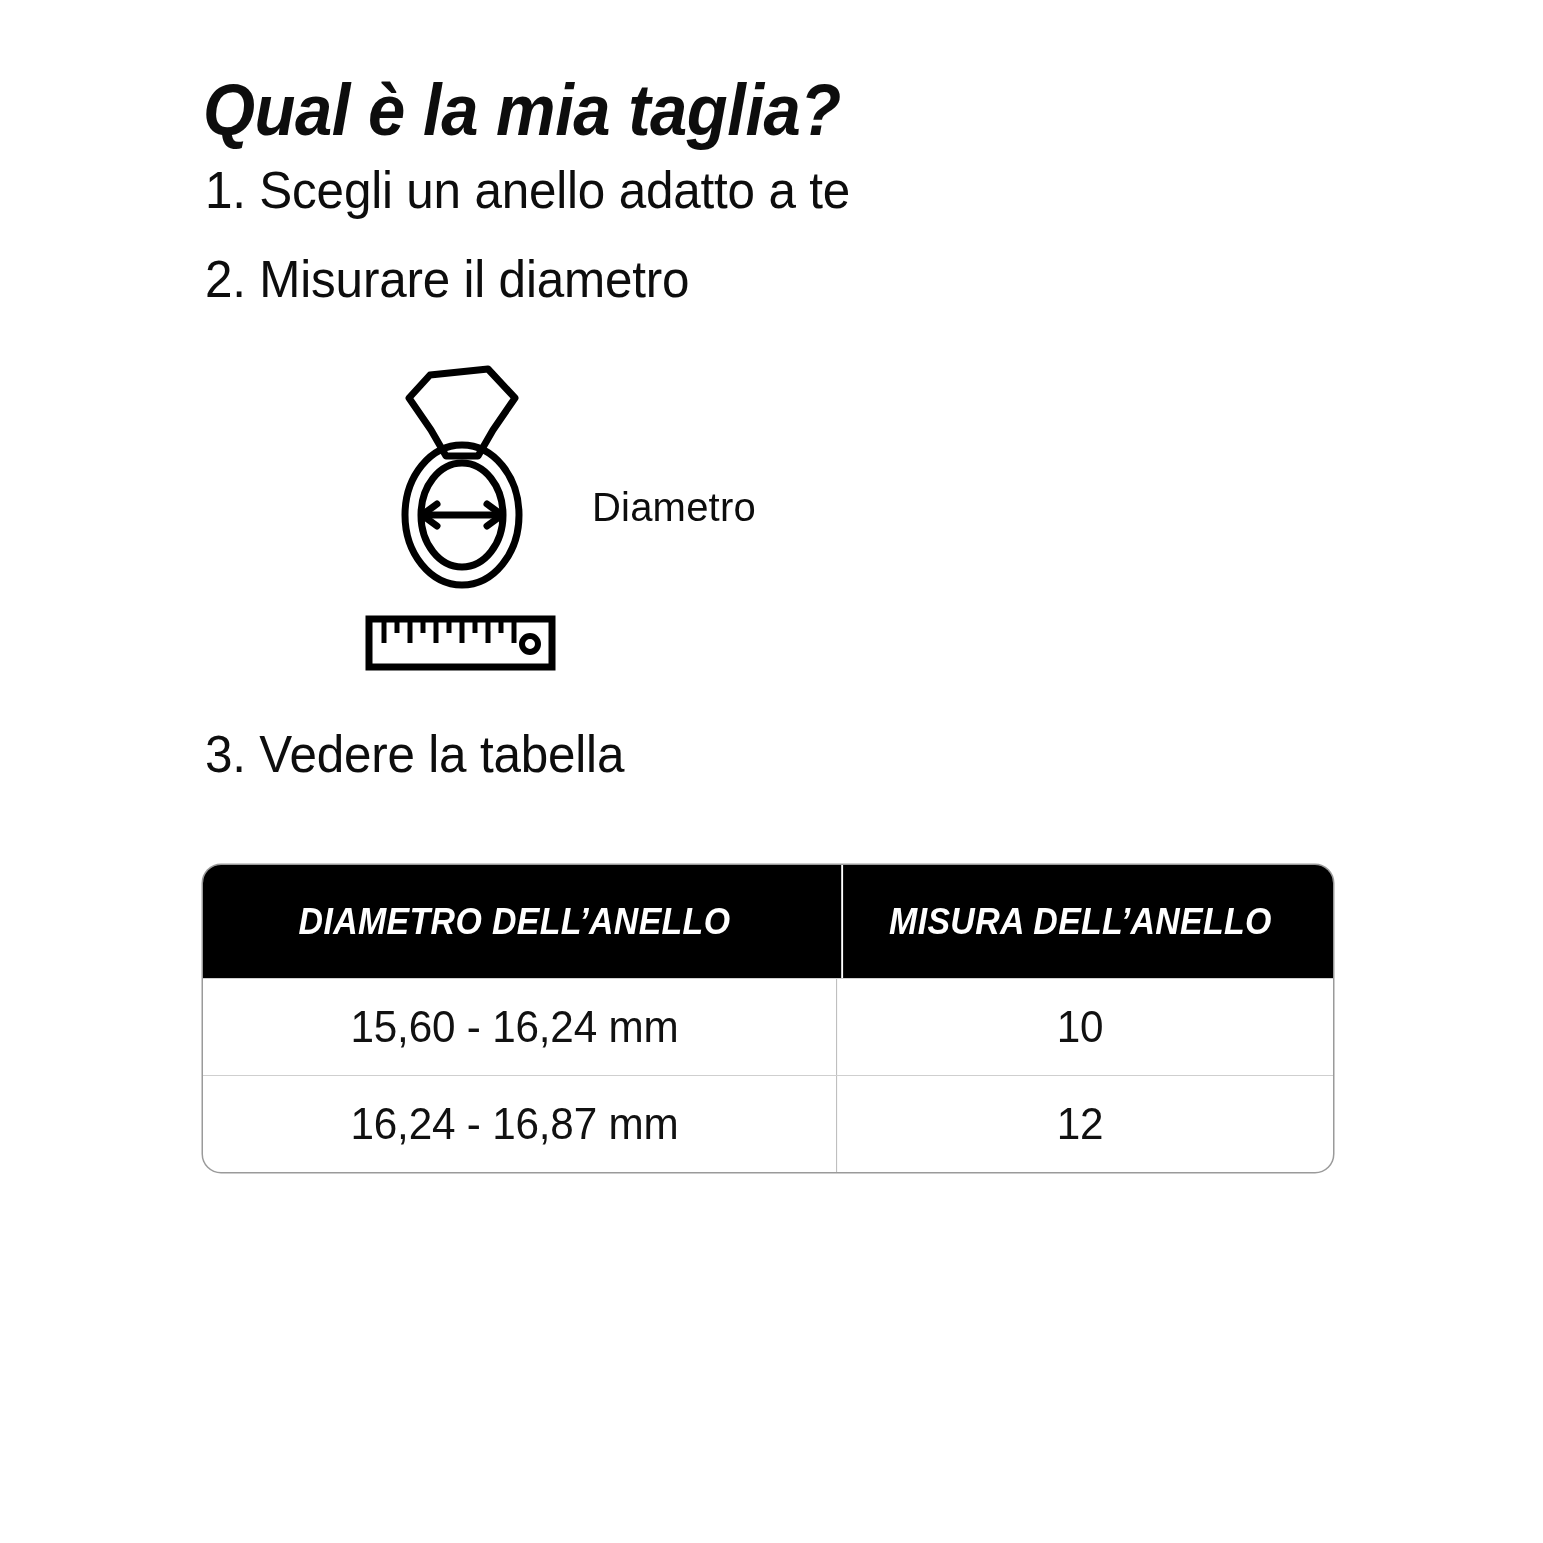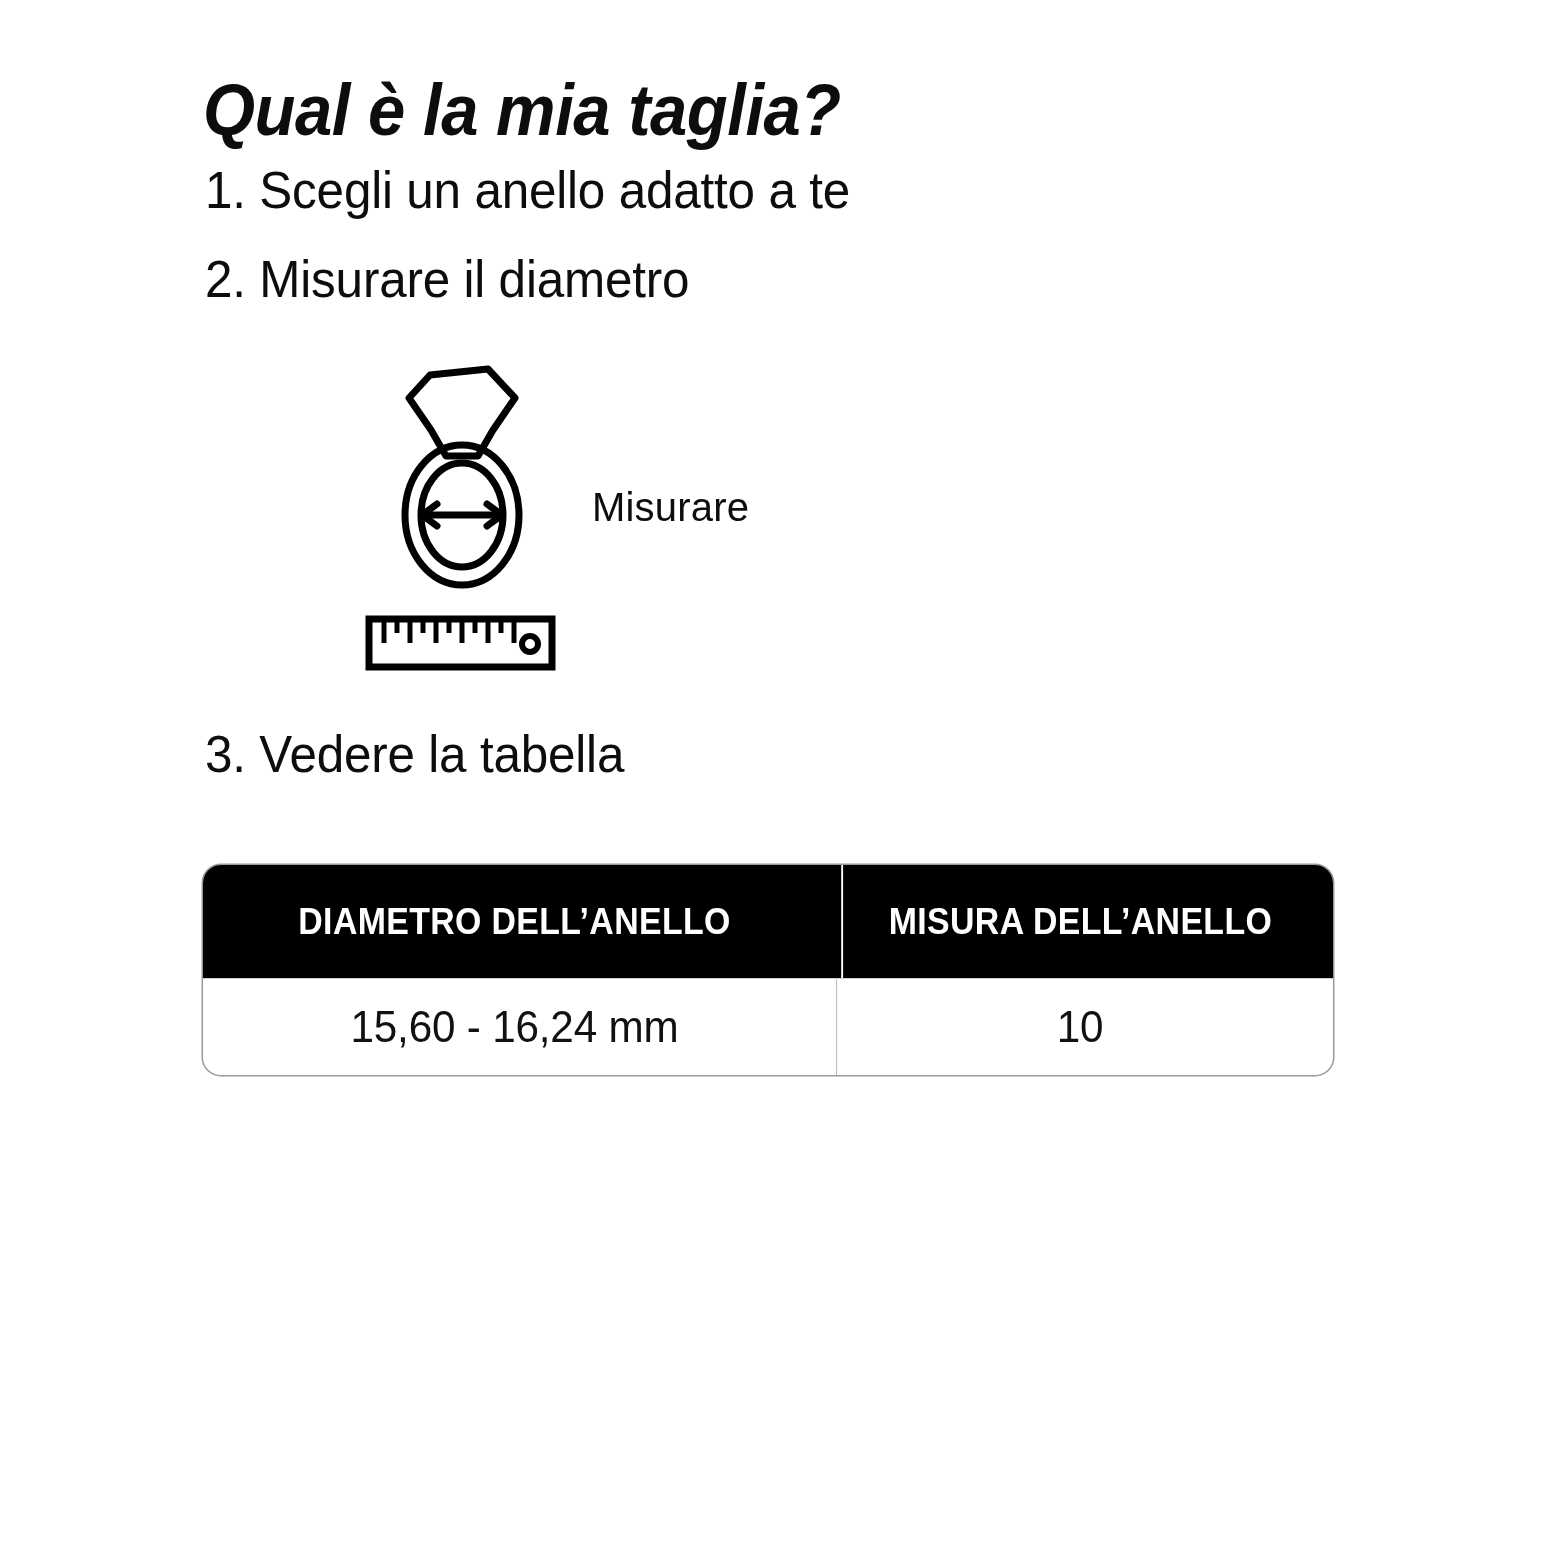--- a/index.html
+++ b/index.html
@@ -85,20 +85,21 @@
     border-radius: 18px;
     overflow: hidden;
     background: #ffffff;
     box-shadow: 0 0 0 1.5px #9a9a9a;
   }
 
   .table-head {
     display: flex;
     background: #000000;
     height: 113px;
+    font-style: italic;
   }
   .table-head .th {
     display: flex;
     align-items: center;
     justify-content: center;
     color: #ffffff;
     font-size: 36px;
     font-weight: 700;
     letter-spacing: 0.4px;
     transform: scaleX(0.94);
@@ -174,29 +175,33 @@
           <line x1="123" y1="263" x2="123" y2="277"></line>
           <line x1="136" y1="263" x2="136" y2="287"></line>
           <line x1="149" y1="263" x2="149" y2="277"></line>
           <line x1="162" y1="263" x2="162" y2="287"></line>
         </g>
         <circle cx="178" cy="288" r="8" stroke-width="6"></circle>
       </g>
     </svg>
   </div>
 
-  <div class="diametro-label">Misurare</div>
+  <div class="diametro-label">Diametro</div>
 
   <div class="step step-3">3. Vedere la tabella</div>
 
   <div class="size-table">
     <div class="table-head">
       <div class="th col-a">DIAMETRO DELL’ANELLO</div>
       <div class="th col-b">MISURA DELL’ANELLO</div>
     </div>
 
     <div class="table-row">
       <div class="td col-a">15,60 - 16,24 mm</div>
       <div class="td col-b">10</div>
     </div>
+    <div class="table-row">
+      <div class="td col-a">16,24 - 16,87 mm</div>
+      <div class="td col-b">12</div>
+    </div>
   </div>
 
 </div>
 
 </body></html>

